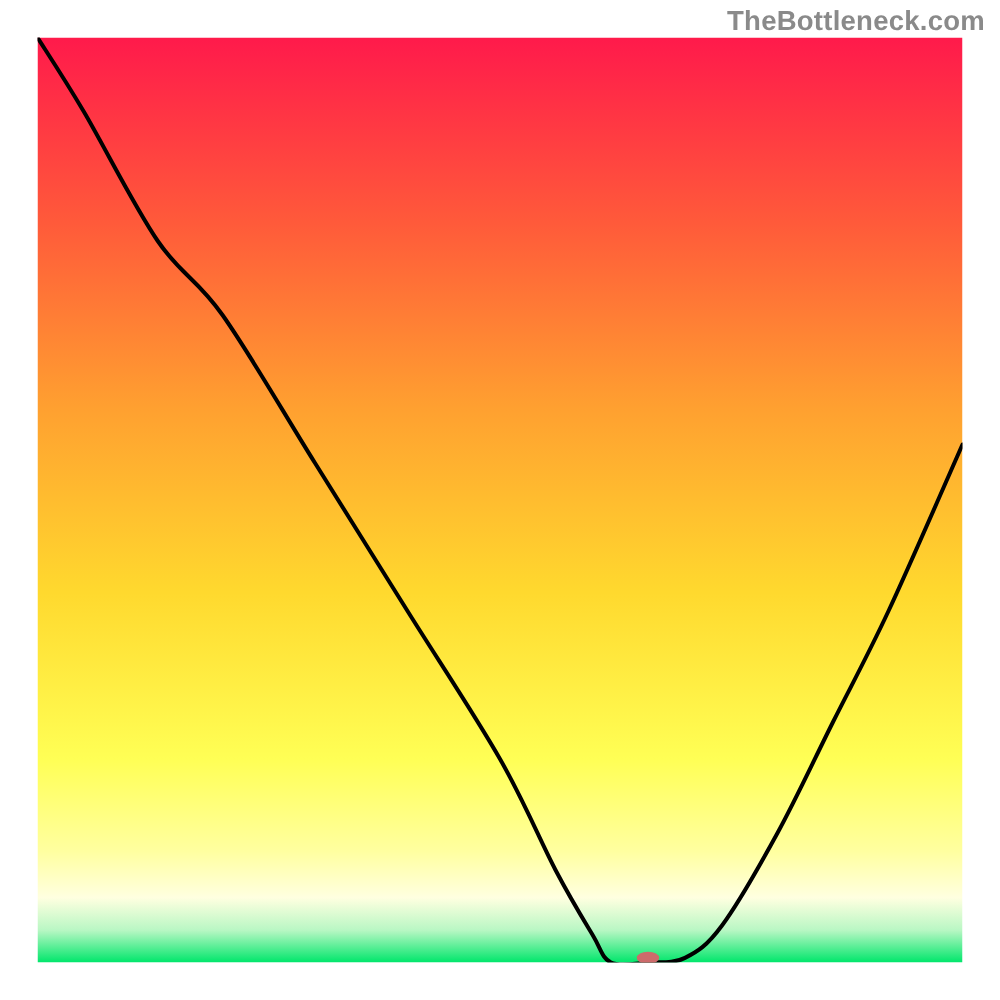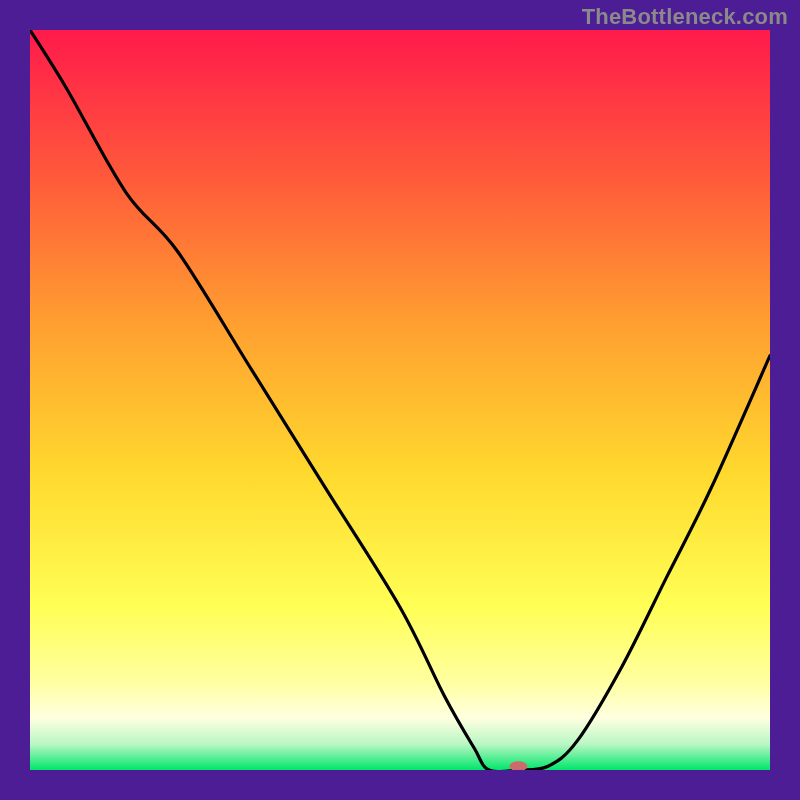--- a/index.html
+++ b/index.html
@@ -7,21 +7,21 @@
     padding: 0;
     width: 800px;
     height: 800px;
     background: #000;
     overflow: hidden;
   }
   .frame {
     position: relative;
     width: 800px;
     height: 800px;
-    background: #4c1d95;
+    background: #ffffff;
   }
   .watermark {
     position: absolute;
     top: 4px;
     right: 12px;
     font-family: Arial, Helvetica, sans-serif;
     font-size: 22px;
     font-weight: 600;
     color: #8a8a8a;
     letter-spacing: 0.2px;

